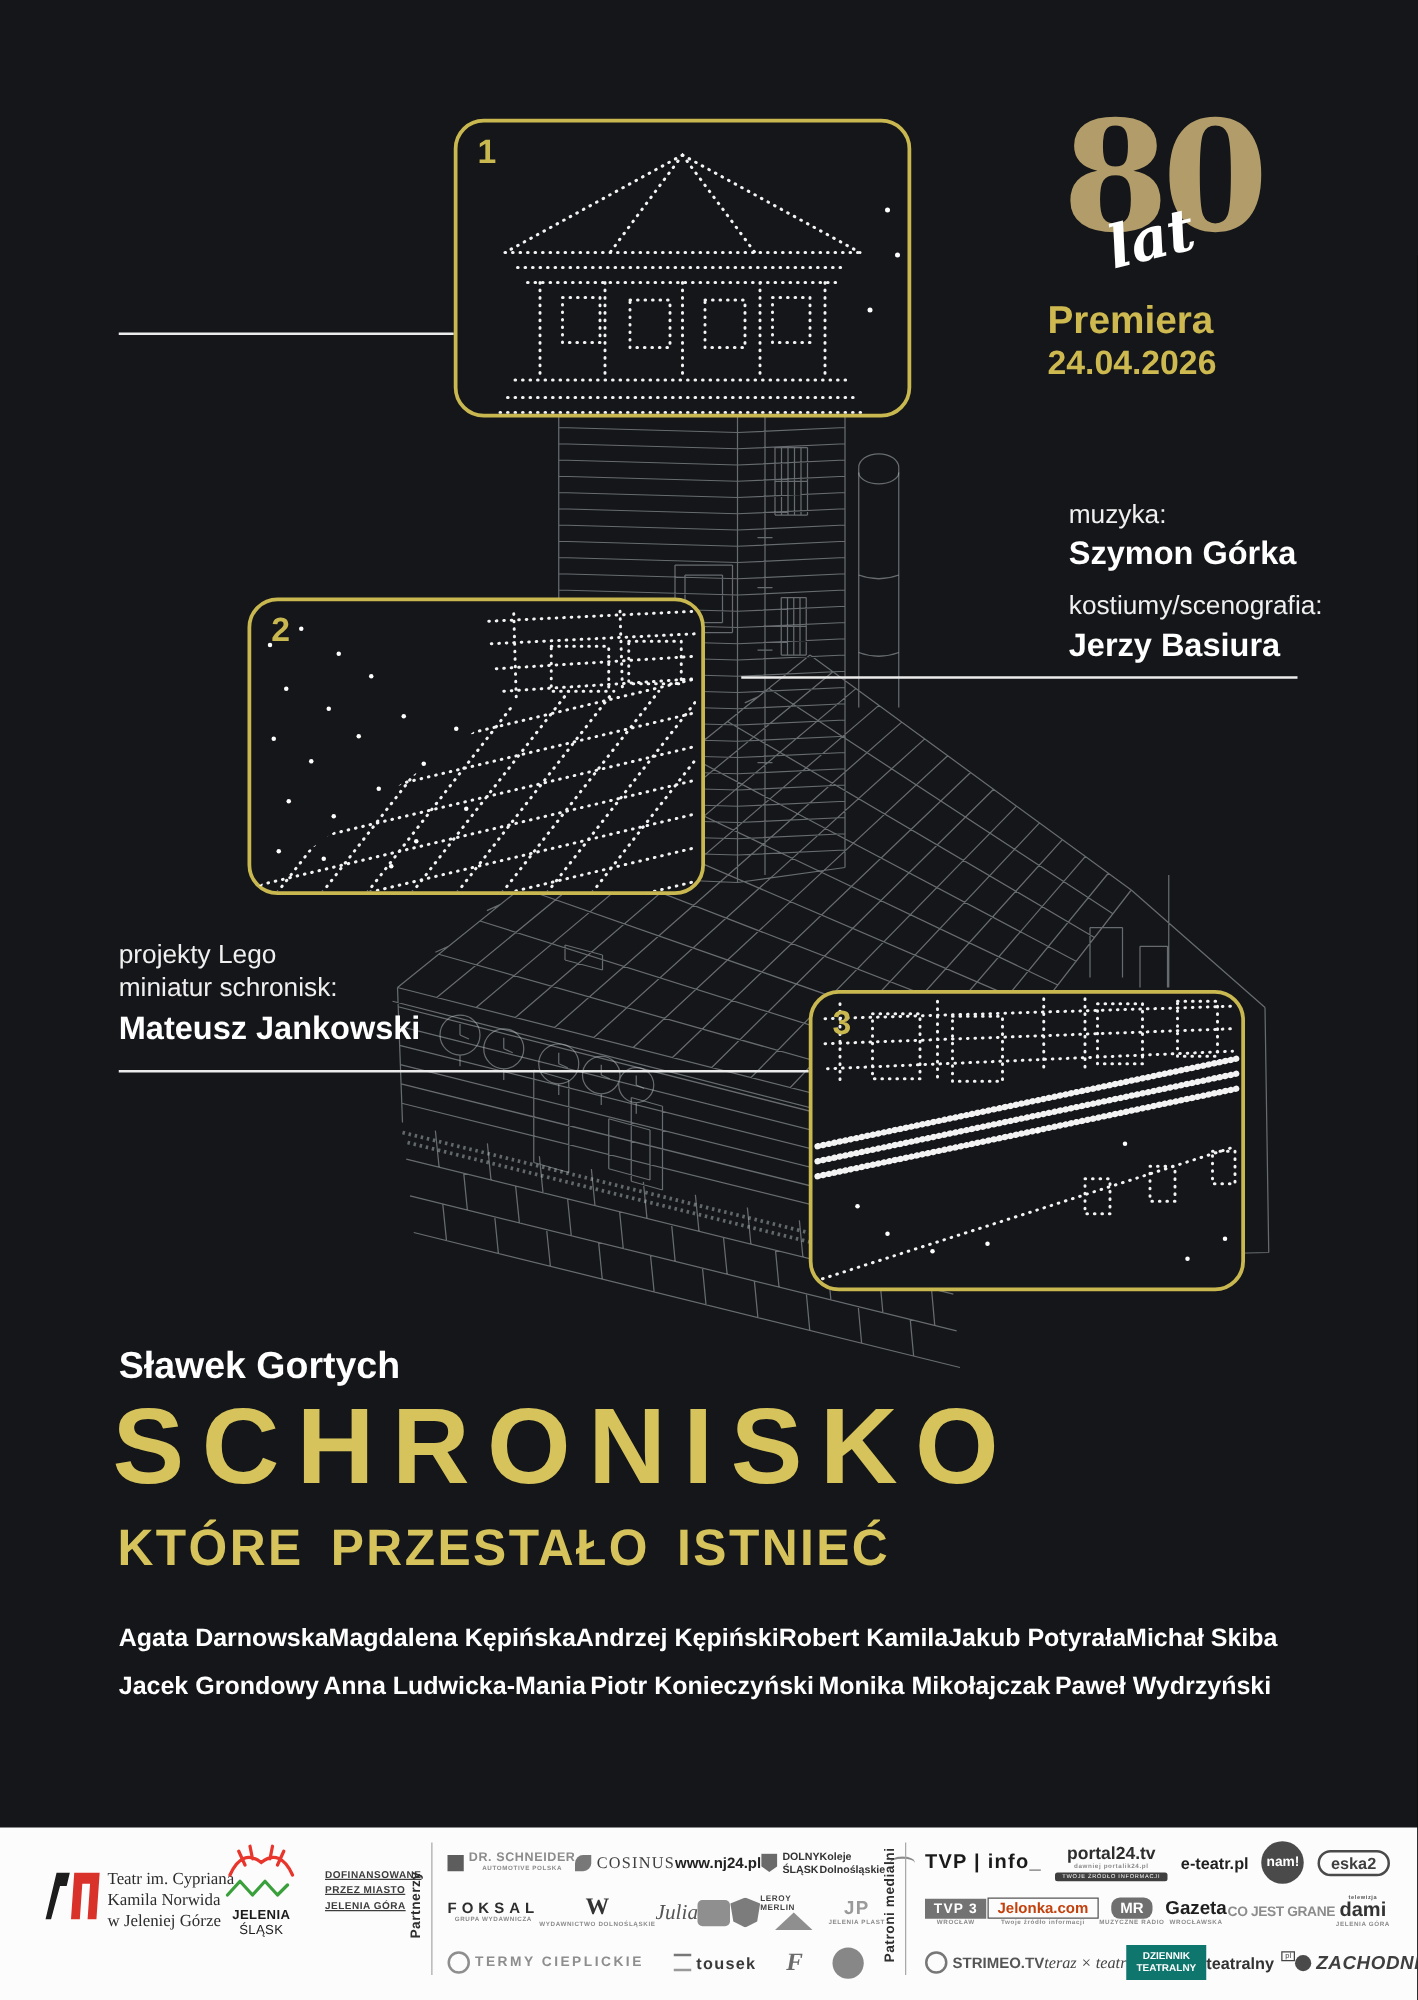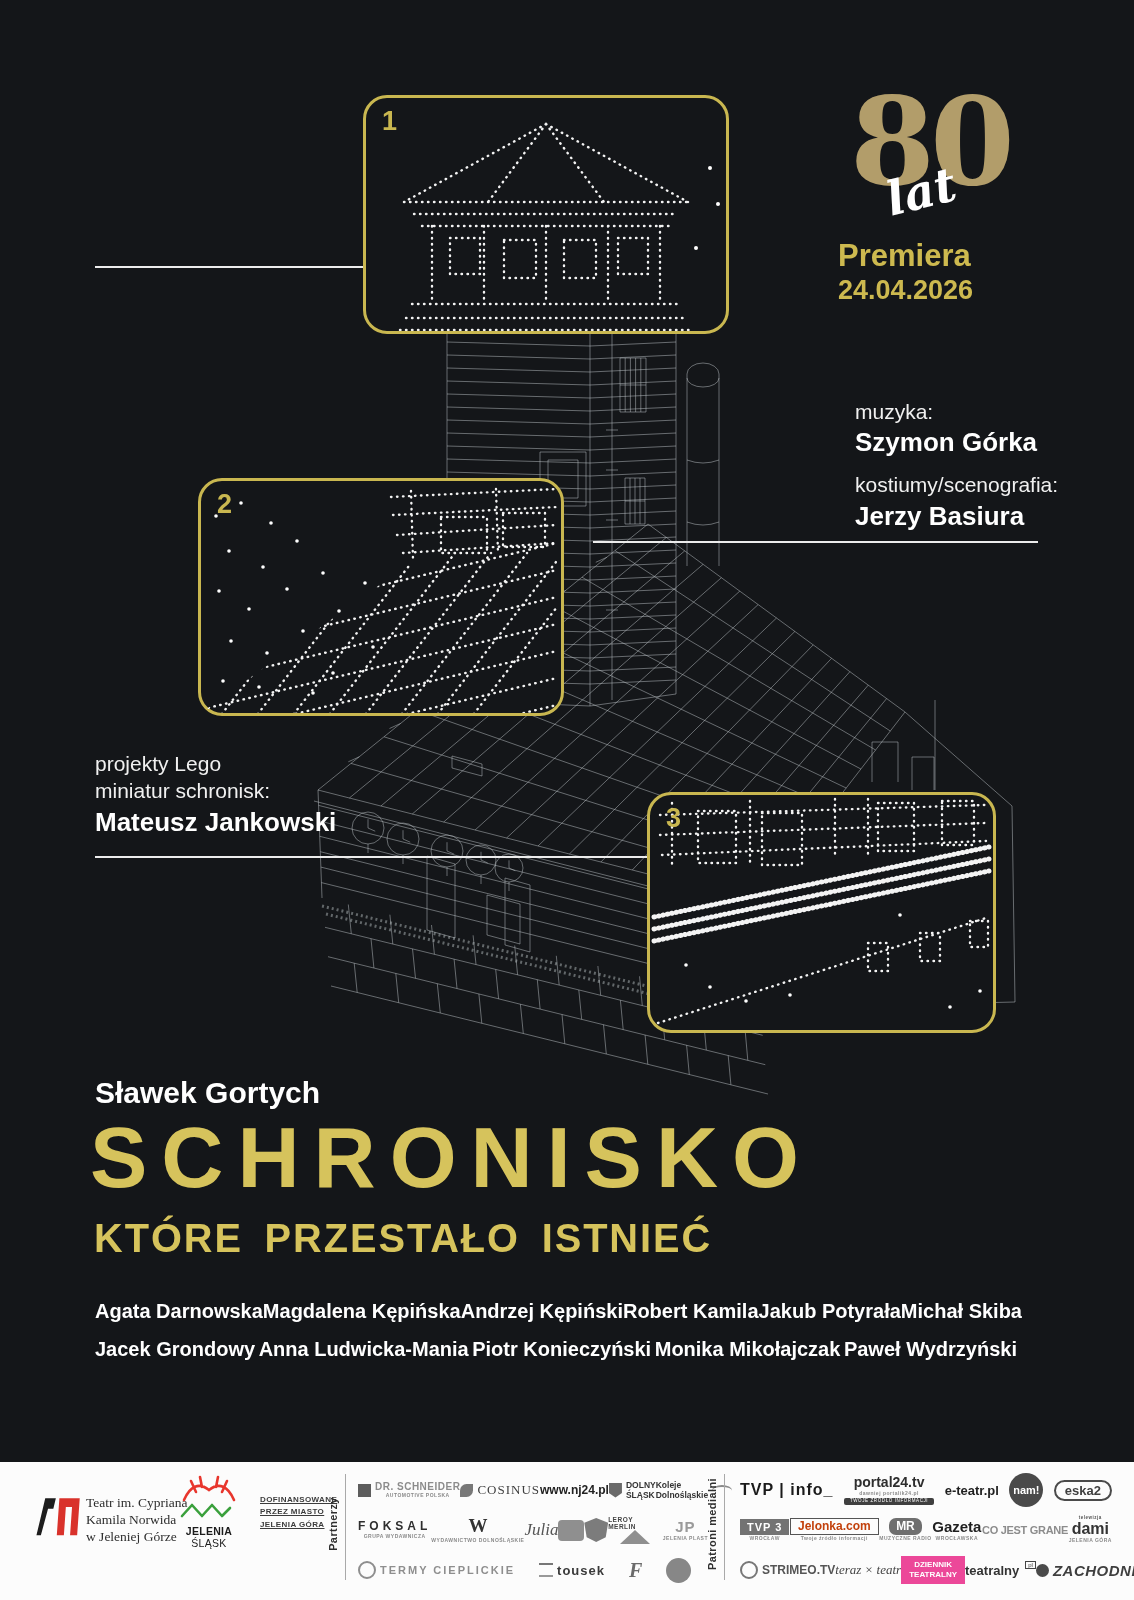--- a/index.html
+++ b/index.html
@@ -88,21 +88,21 @@
   .tvp3box{background:#737373;color:#fff;font-weight:700;font-size:11px;padding:2px 7px;letter-spacing:1px;}
   .jelonka{border:1.5px solid #555;padding:1px 7px;font-weight:800;font-size:12px;color:#c2410c;}
   .mr{background:#6f6f6f;color:#fff;border-radius:7px;padding:2px 7px;font-weight:800;font-size:12px;}
   .l-gaz{font-size:15px;font-weight:800;color:#1f1f1f;}
   .l-cjg{font-size:11px;font-weight:900;color:#8c8c8c;letter-spacing:-.3px;white-space:nowrap;}
   .l-dami{font-size:16px;font-weight:900;color:#333;line-height:1;}
   .sup{font-size:4.5px;font-weight:700;color:#555;letter-spacing:.5px;}
   .arcs{width:14px;height:14px;border:2px solid #777;border-radius:50%;}
   .l-strimeo{font-size:12px;font-weight:800;color:#555;}
   .l-teraz{font-family:"Liberation Serif",serif;font-style:italic;font-size:13px;color:#444;white-space:nowrap;}
-  .dzien{background:#ec4899;color:#fff;font-weight:700;font-size:8px;line-height:1.3;padding:4px 8px;text-align:center;max-width:80px;}
+  .dzien{background:#0f766e;color:#fff;font-weight:700;font-size:8px;line-height:1.3;padding:4px 8px;text-align:center;max-width:80px;}
   .l-teat{font-size:13px;font-weight:700;color:#333;}
   .plbox{border:1px solid #444;font-size:6px;color:#444;padding:0 2px;margin-left:2px;position:relative;top:-5px;}
   .zc{width:13px;height:13px;border-radius:50%;background:#4a4a4a;}
   .l-zach{font-size:15px;font-weight:800;font-style:italic;color:#3f3f3f;letter-spacing:.5px;}
 </style>
 </head>
 <body>
 
 <div id="poster">
 

